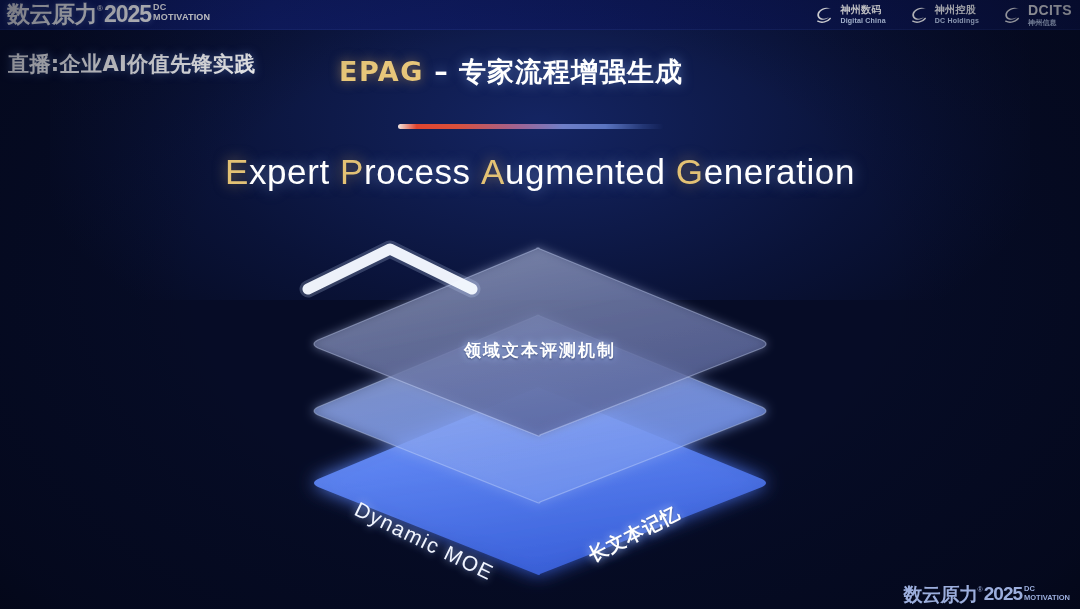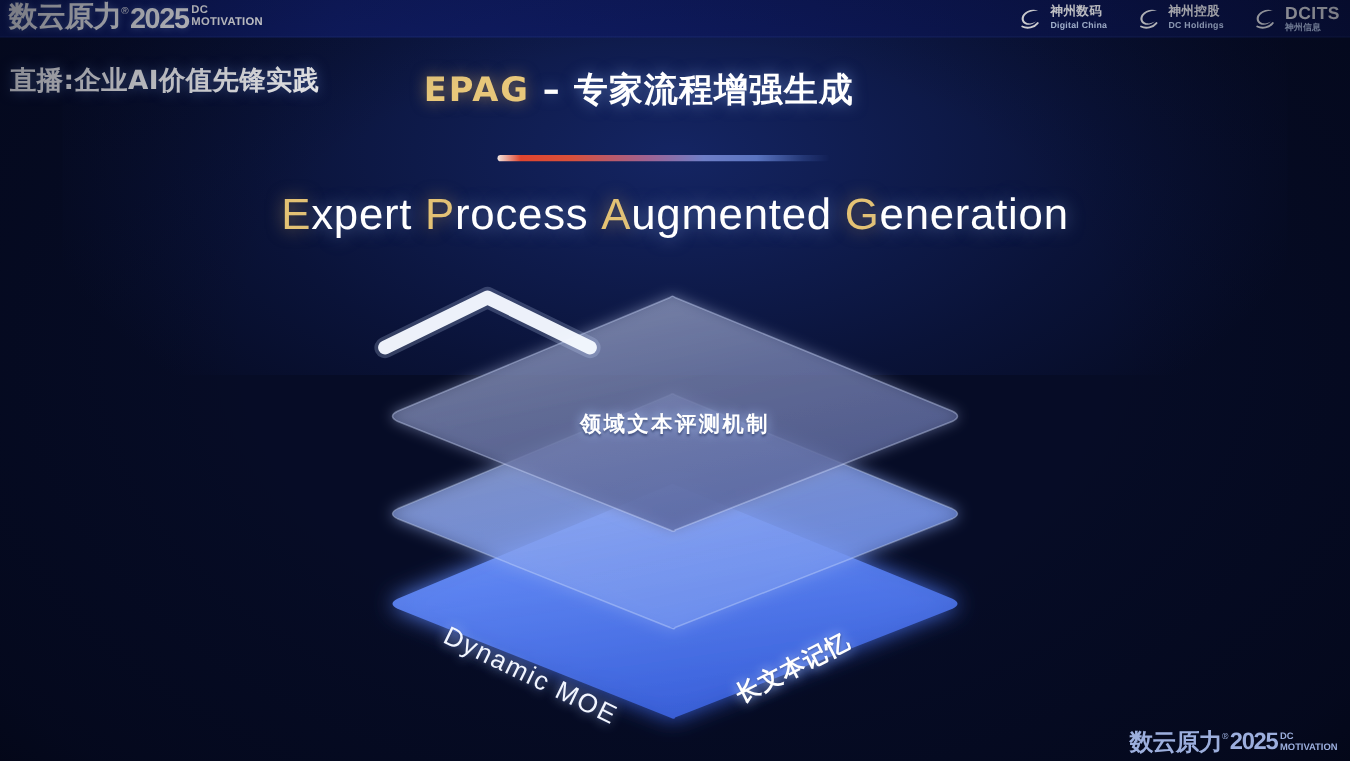--- a/index.html
+++ b/index.html
@@ -306,21 +306,21 @@
                 <feMergeNode in="SourceGraphic"></feMergeNode>
               </feMerge>
           </filter>
         </defs>
         <path d="M240 10 L462 101 Q470 105 462 109 L240 196 Q240 198 236 196 L18 109 Q10 105 18 101 L236 10 Q238 8 240 10 Z" fill="url(#gMid)" stroke="rgba(214,228,255,0.35)" stroke-width="1.1" filter="url(#fMid)"></path>
       </svg>
       <div class="lbl-mid-left">Dynamic MOE</div>
       <div class="lbl-mid-right">长文本记忆</div>
     </div>
 
-    <div class="layer" style="top:0px; z-index:3;">
+    <div class="layer" style="top:11px; z-index:3;">
       <svg width="480" height="200" viewBox="0 0 480 200">
         <defs>
           <linearGradient id="gTop" x1="0.15" y1="0" x2="0.65" y2="1">
             <stop offset="0%" stop-color="#9aa4c4" stop-opacity="0.52"></stop>
             <stop offset="45%" stop-color="#6f7aa8" stop-opacity="0.62"></stop>
             <stop offset="100%" stop-color="#55619a" stop-opacity="0.62"></stop>
           </linearGradient>
           <filter id="fTop" x="-25%" y="-35%" width="150%" height="190%">
             <feGaussianBlur stdDeviation="5" result="b"></feGaussianBlur>
             <feMerge>

